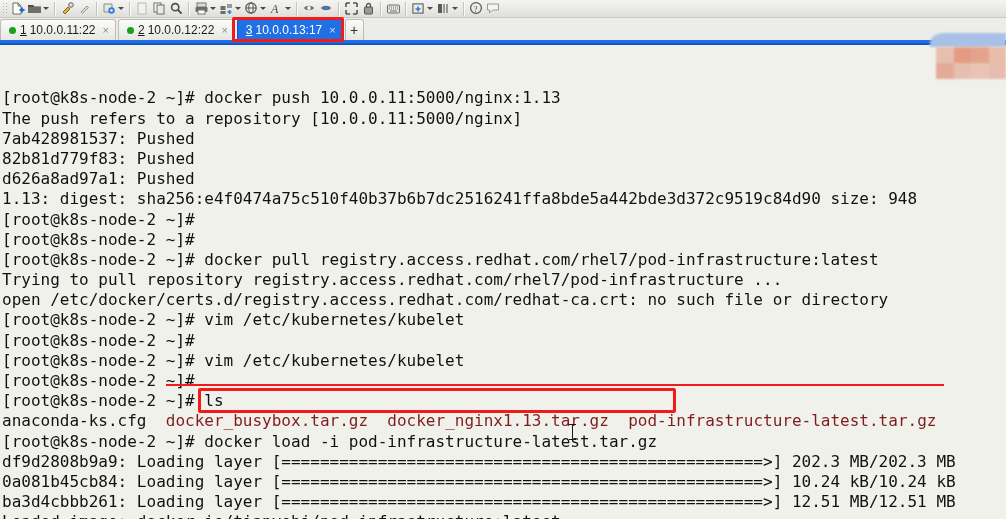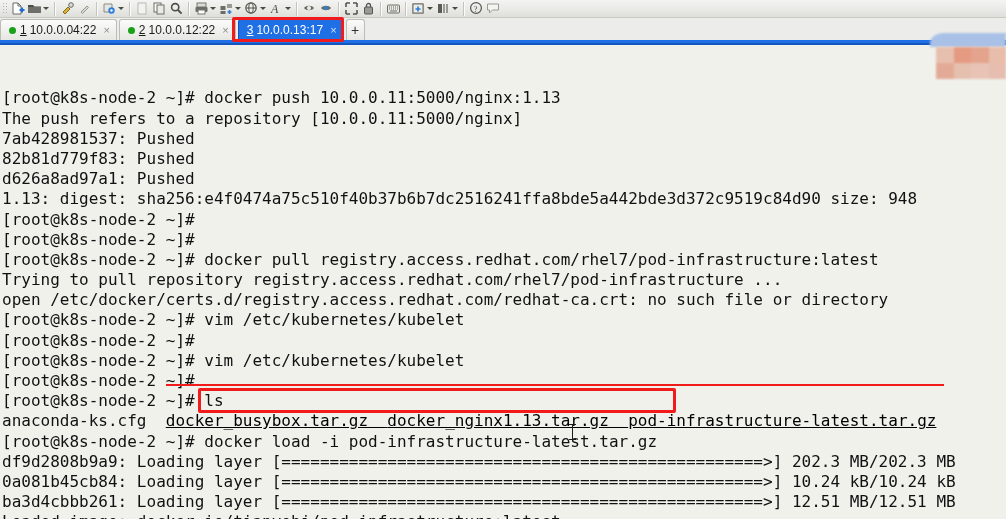--- a/index.html
+++ b/index.html
@@ -165,21 +165,21 @@
     padding: 3px 0 0 2px;
     font-family: "DejaVu Sans Mono", "Liberation Mono", monospace;
     font-size: 16px;
     line-height: 20.2px;
     color: #111111;
     white-space: pre;
     overflow: hidden;
     cursor: text;
   }
   .tline { height: 20.2px; }
-  .orange { color: #000000; text-decoration: underline; }
+  .orange { color: #7f1d1d; }
 
   
   .anno-box {
     position: absolute;
     border: 3px solid #f21b1b;
     border-radius: 2px;
     pointer-events: none;
     box-sizing: border-box;
   }
   #anno-tab   { left: 232px; top: 17px;  width: 112px; height: 25px; }
@@ -443,21 +443,21 @@
           </span>
         </div>
       </div>
   </div>
 
   <div class="tabstrip">
     <div id="tabs-host" style="display:flex;align-items:flex-end;">
         <div class="tab">
           <span class="tab-dot"></span>
           <span class="tab-num">1</span>
-          <span>10.0.0.04:22</span>
+          <span>10.0.0.11:22</span>
           <span class="tab-close">×</span>
         </div>
         <div class="tab">
           <span class="tab-dot"></span>
           <span class="tab-num">2</span>
           <span>10.0.0.12:22</span>
           <span class="tab-close">×</span>
         </div>
         <div class="tab active">
           <span class="tab-num">3</span>

